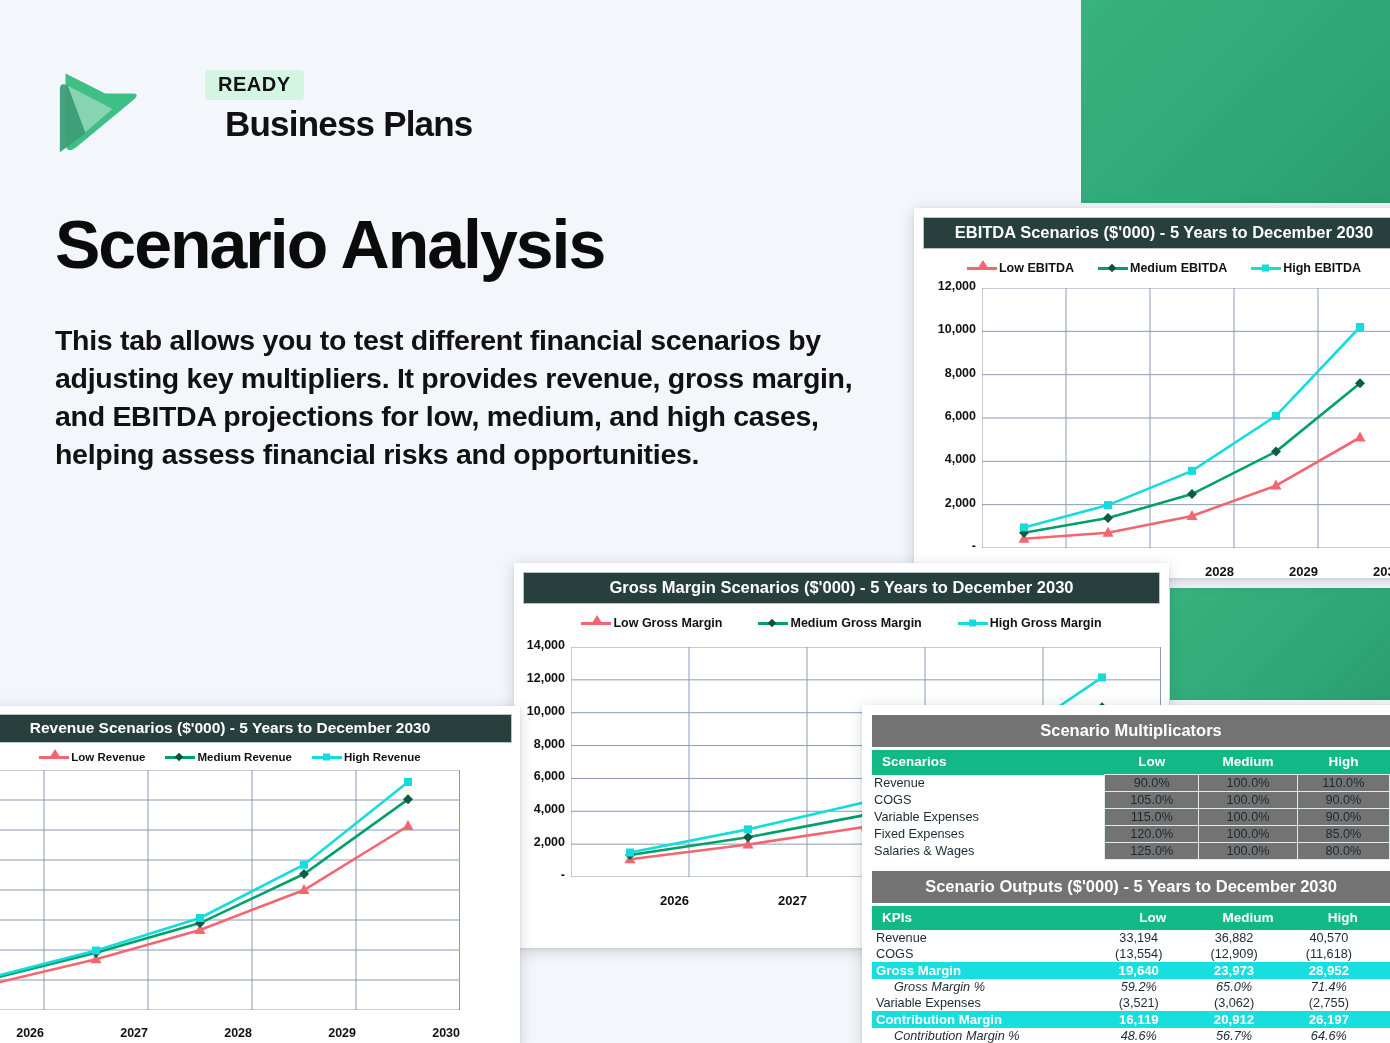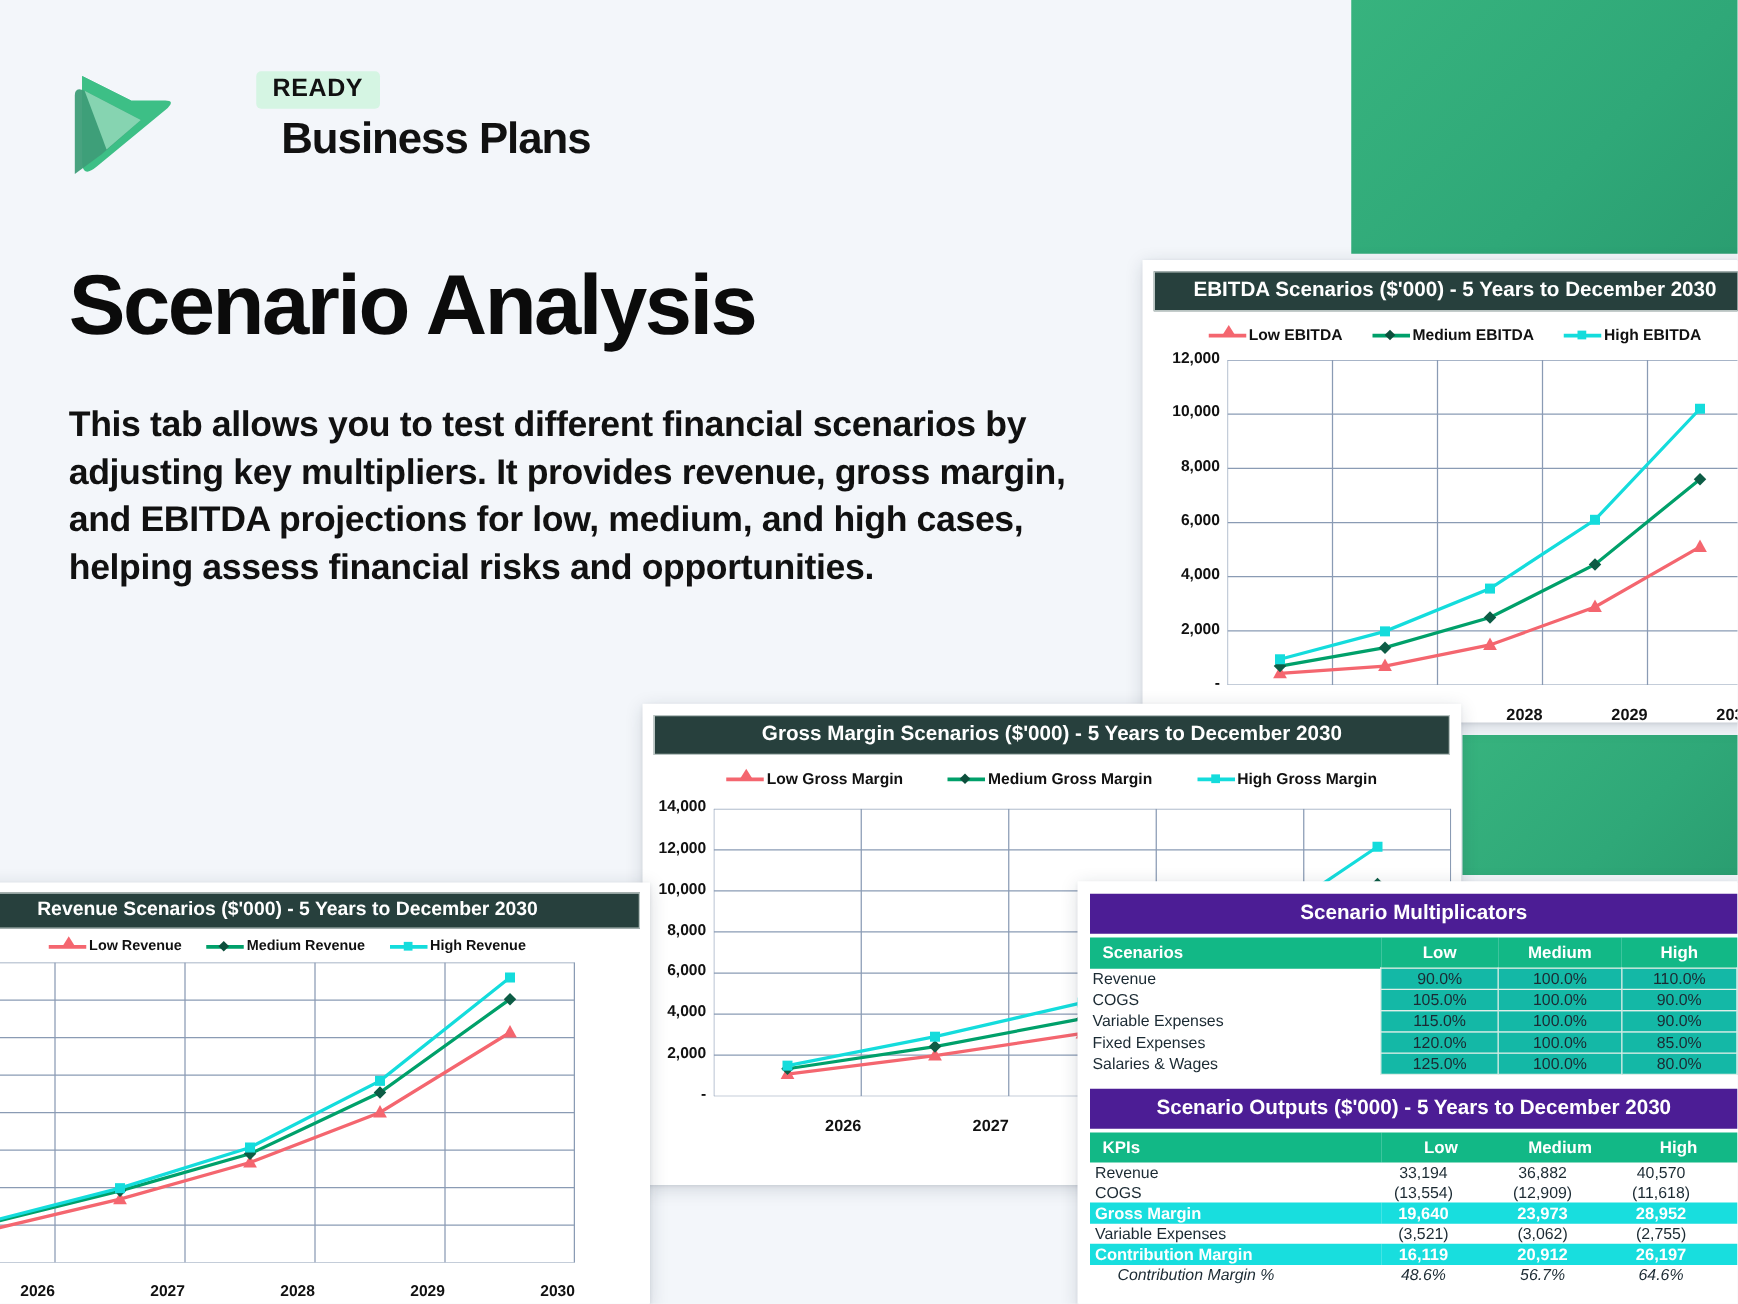--- a/index.html
+++ b/index.html
@@ -9,21 +9,21 @@
     font-family:"Liberation Sans", sans-serif;
   }
   .stage{position:absolute;inset:0;}
 
   
   .green-block{position:absolute;background:linear-gradient(135deg,#37b37e 0%,#2fa878 60%,#2a9d70 100%);}
   #green-top{left:1081px;top:-4px;width:320px;height:207px;}
   #green-mid{left:1170px;top:588px;width:230px;height:112px;}
 
   
-  #logo-area{position:absolute;left:55px;top:55px;width:420px;height:100px;}
+  #logo-area{position:absolute;left:55px;top:68px;width:420px;height:100px;}
   .logo-mark{position:absolute;left:0;top:0;width:86px;height:90px;}
   .logo-text{position:absolute;left:150px;top:2px;}
   .ready-chip{
     display:inline-block;background:#d5f5e3;color:#111;
     font-size:20px;font-weight:700;letter-spacing:.5px;
     padding:3px 13px 4px;border-radius:4px;
   }
   .brand-name{
     margin-top:6px;font-size:35px;font-weight:800;color:#111;
     letter-spacing:-0.8px;line-height:1.05;white-space:nowrap;margin-left:20px;
@@ -65,32 +65,32 @@
   .lg-high::after{background:#14dcdc;}
 
   .plot{position:absolute;}
   .plot svg{display:block;}
   .ylab{position:absolute;font-size:12.5px;font-weight:700;color:#111;text-align:right;}
   .xlab{position:absolute;font-size:13px;font-weight:700;color:#111;text-align:right;}
 
   
   #tables-card{left:862px;top:705px;width:538px;height:345px;}
   .tbl-title{
-    background:#4c1d95;color:#fff;text-align:center;font-weight:700;font-size:16.5px;
+    background:#737373;color:#fff;text-align:center;font-weight:700;font-size:16.5px;
     padding:6px 0 7px;margin:10px 10px 0 10px;white-space:nowrap;
   }
   table.grid{width:calc(100% - 20px);margin:3px 10px 0 10px;border-collapse:collapse;}
   table.grid th{
     background:#12b886;color:#fff;font-size:13.5px;font-weight:700;text-align:center;padding:4px 4px 5px;
   }
   table.grid th.first{text-align:left;padding-left:10px;}
   table.grid td{font-size:12.7px;color:#1b2a33;padding:1px 6px;}
   table.grid td.lbl{text-align:left;}
   table.grid td.num{text-align:center;}
-  .mult tbody tr td.num{background:#14b8a6;border:1px solid #dfeee8;}
+  .mult tbody tr td.num{background:#737373;border:1px solid #dfeee8;}
   .mult tbody tr td.lbl{padding-left:2px;}
 
   .out td.lbl{padding-left:4px;}
   .out td.num{text-align:right;padding-right:34px;}
   tr.hl td{background:#18dede;color:#fff;font-weight:700;font-size:13.2px;}
   tr.hl td.lbl{padding-left:4px;}
   tr.pct td{font-style:italic;}
   tr.pct td.lbl{padding-left:22px;}
 </style>
 </head>
@@ -387,20 +387,26 @@
             <td class="num">(13,554)</td>
             <td class="num">(12,909)</td>
             <td class="num">(11,618)</td>
           </tr>
           <tr class="hl">
             <td class="lbl">Gross Margin</td>
             <td class="num">19,640</td>
             <td class="num">23,973</td>
             <td class="num">28,952</td>
           </tr>
+          <tr class="pct">
+            <td class="lbl">Gross Margin %</td>
+            <td class="num">59.2%</td>
+            <td class="num">65.0%</td>
+            <td class="num">71.4%</td>
+          </tr>
           <tr>
             <td class="lbl">Variable Expenses</td>
             <td class="num">(3,521)</td>
             <td class="num">(3,062)</td>
             <td class="num">(2,755)</td>
           </tr>
           <tr class="hl">
             <td class="lbl">Contribution Margin</td>
             <td class="num">16,119</td>
             <td class="num">20,912</td>

